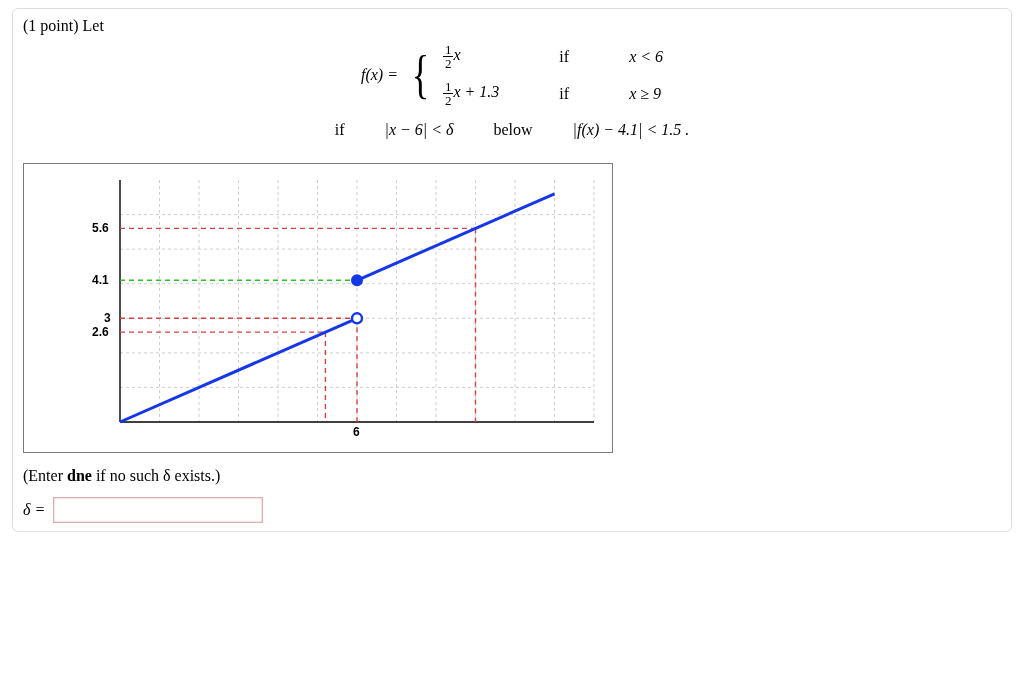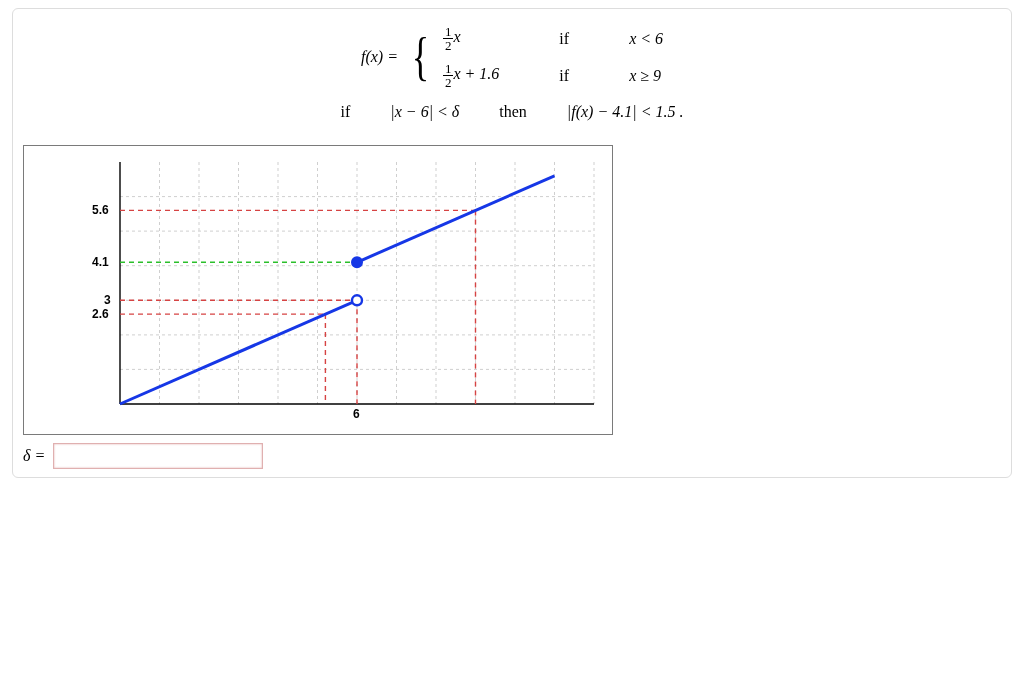--- a/index.html
+++ b/index.html
@@ -92,52 +92,56 @@
     font-size: 14px;
     padding: 1px 4px;
   }
   b { font-weight: bold; }
 </style>
 </head>
 <body>
 
 <div class="problem-border">
 
+  <div>
+    <span>(1 point)</span>
+    <span>Let</span>
+  </div>
 
   <div class="piecewise">
     <div class="piecewise-inner">
       <span class="math">f(x) =</span>
       <span class="brace">{</span>
       <div class="cases">
         <span class="math">
           <span class="frac">
               <span class="num">1</span>
               <span class="den">2</span>
             </span><span>x</span>
         </span>
         <span class="rm">if</span>
         <span class="math">x &lt; 6</span>
 
         <span class="math">
           <span class="frac">
               <span class="num">1</span>
               <span class="den">2</span>
-            </span><span>x + 1.6</span>
+            </span><span>x + 1.3</span>
         </span>
         <span class="rm">if</span>
         <span class="math">x ≥ 9</span>
       </div>
     </div>
   </div>
 
 
   <div class="cond-line">
     <span class="rm">if</span>
     <span class="math">|x − 6| &lt; δ</span>
-    <span class="rm">then</span>
+    <span class="rm">below</span>
     <span class="math">|f(x) − 4.1| &lt; 1.5 .</span>
   </div>
 
   <div class="graph-box">
     <svg viewBox="0 0 540 288" width="540" height="288">
 
       <g stroke="#cfcfcf" stroke-width="1" stroke-dasharray="3,3">
 
         <line x1="87.5" y1="16" x2="87.5" y2="258"></line>
         <line x1="127" y1="16" x2="127" y2="258"></line>
@@ -196,19 +200,22 @@
       <g font-family="Arial, sans-serif" font-size="12" fill="#000" font-weight="bold">
         <text x="20" y="68">5.6</text>
         <text x="20" y="120">4.1</text>
         <text x="32" y="158">3</text>
         <text x="20" y="172">2.6</text>
         <text x="281" y="272">6</text>
       </g>
     </svg>
   </div>
 
+  <div class="hint">
+    <span>(Enter </span><b>dne</b><span> if no such δ exists.)</span>
+  </div>
 
   <div class="ans-row">
     <span class="math">δ =</span>
     <input type="text" class="ans-input" style="">
   </div>
 
 </div>
 
 </body></html>

